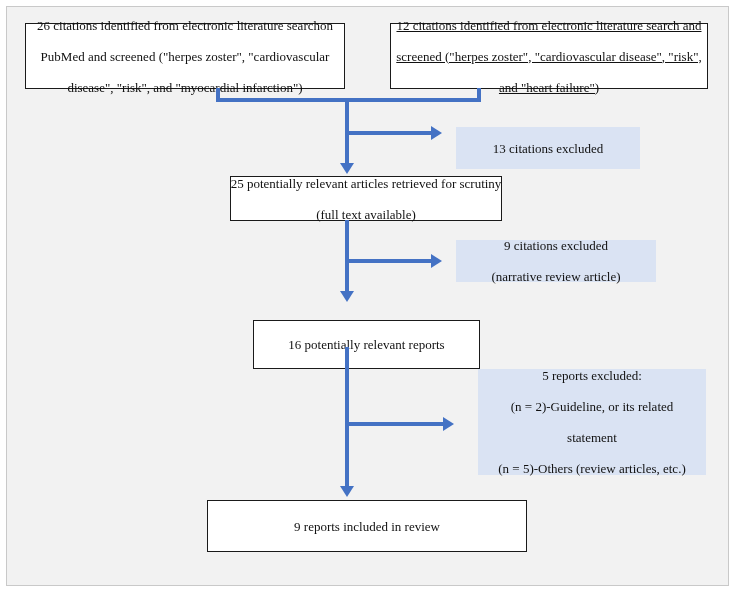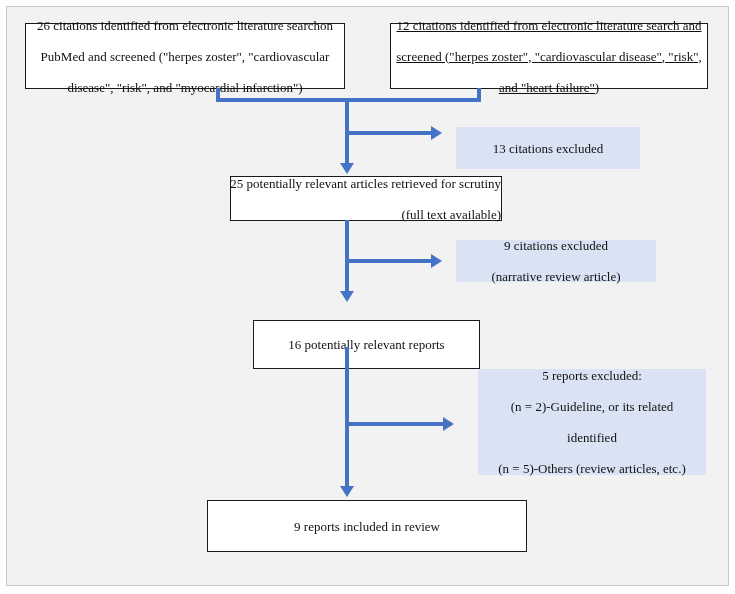--- a/index.html
+++ b/index.html
@@ -28,21 +28,21 @@
   }
   .arr-right{
     position:absolute;width:0;height:0;
     border-top:7px solid transparent;border-bottom:7px solid transparent;
     border-left:11px solid var(--arrow,#4472c4);
   }
   
   #box1{left:25px;top:23px;width:320px;height:66px;}
   #box2{left:390px;top:23px;width:318px;height:66px;text-decoration:underline;}
   #exc1{left:456px;top:111px;width:184px;height:42px;margin-top:16px;}
-  #box3{left:230px;top:176px;width:272px;height:45px;align-items:flex-end;}
+  #box3{left:230px;top:176px;width:272px;height:45px;}
   #exc2{left:456px;top:240px;width:200px;height:42px;}
   #box4{left:253px;top:320px;width:227px;height:49px;}
   #exc3{left:478px;top:369px;width:228px;height:106px;}
   #box5{left:207px;top:500px;width:320px;height:52px;}
 
   #stub-left{left:216px;top:88px;width:4px;height:12px;}
   #stub-right{left:477px;top:88px;width:4px;height:12px;}
   #h-connector{left:216px;top:98px;width:265px;height:4px;}
   #v1{left:345px;top:98px;width:4px;height:66px;}
   #ah1{left:340px;top:163px;}
@@ -107,19 +107,19 @@
 </div>
 
 <div id="v3" class="vline"></div>
 <div id="ah3" class="arr-down"></div>
 <div id="branch3" class="hline"></div>
 <div id="ahb3" class="arr-right"></div>
 
 <div id="exc3" class="box excbox">
   <div class="ln">5 reports excluded:</div>
   <div class="ln">(n = 2)-Guideline, or its related</div>
-  <div class="ln">identified</div>
+  <div class="ln">statement</div>
   <div class="ln">(n = 5)-Others (review articles, etc.)</div>
 </div>
 
 <div id="box5" class="box mainbox">
   <div class="ln">9 reports included in review</div>
 </div>
 
 </body></html>

